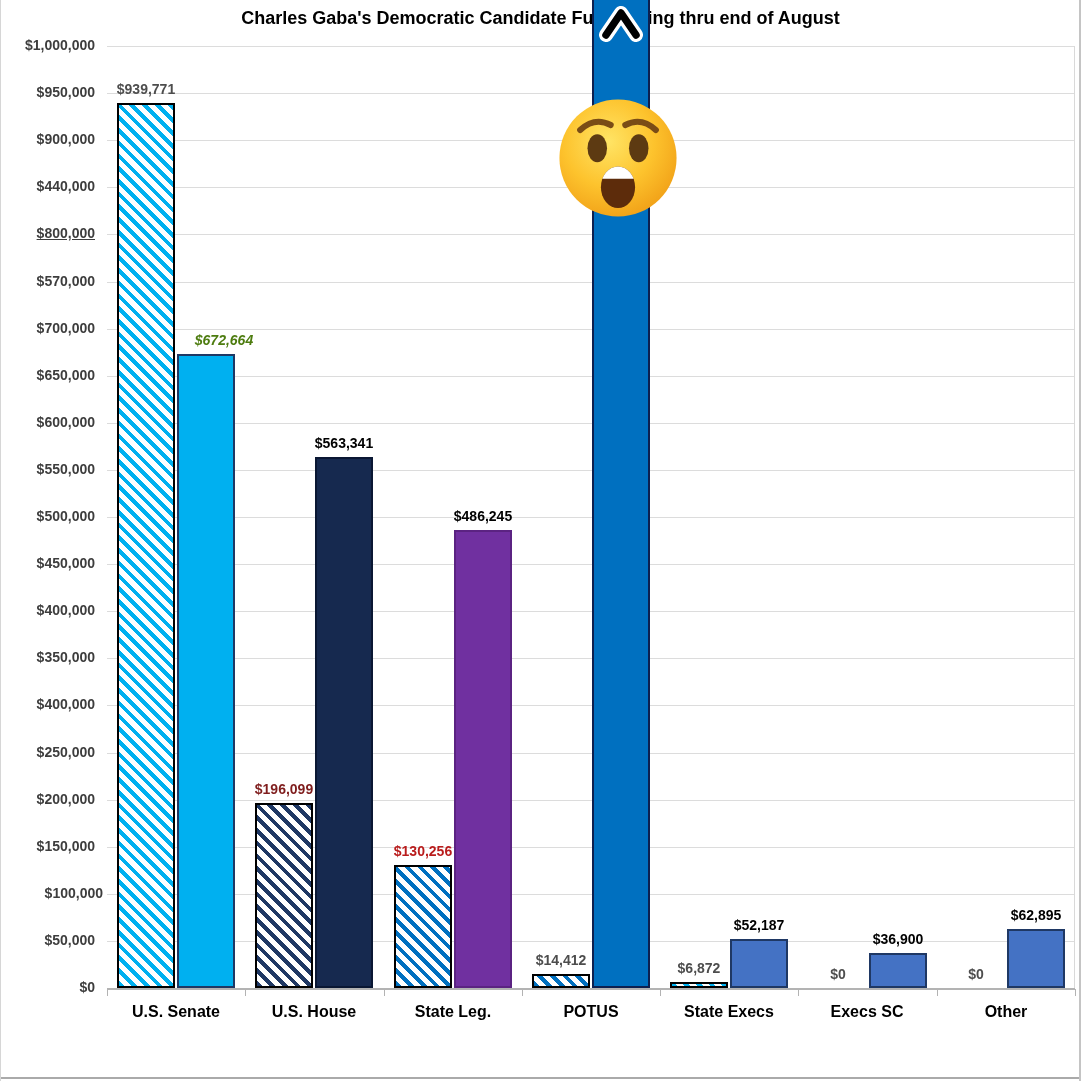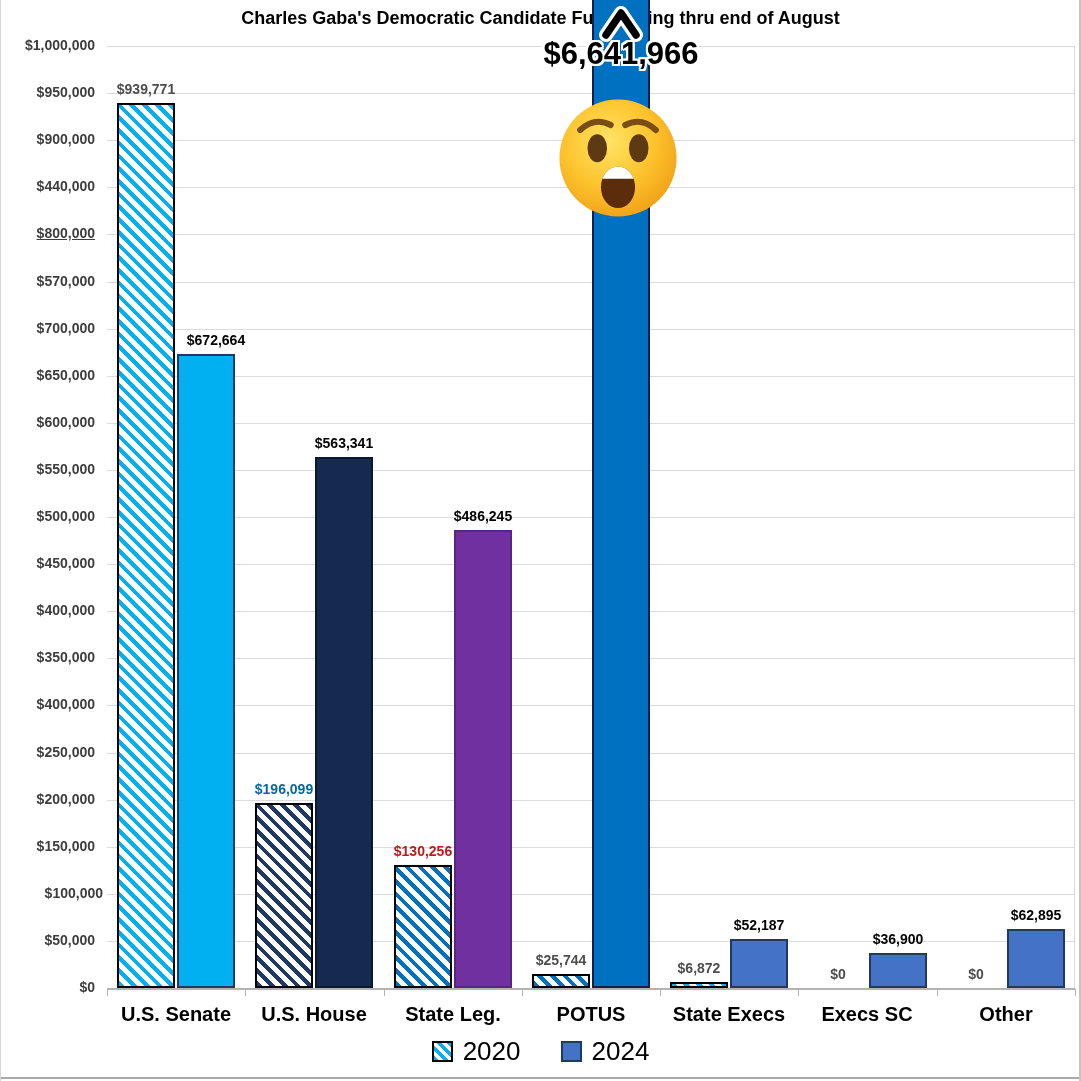--- a/index.html
+++ b/index.html
@@ -2,21 +2,21 @@
 <html><head>
 <meta charset="utf-8">
 <style>
   html,body{margin:0;padding:0;background:#fff;}
   #canvas{position:relative;width:1081px;height:1081px;background:#ffffff;
           font-family:"Liberation Sans",sans-serif;overflow:hidden;}
   .gridline{position:absolute;height:1px;background:#dcdcdc;z-index:0;}
   .axisline{position:absolute;height:2px;background:#b3b3b3;z-index:1;}
   .ytick{position:absolute;text-align:right;font-weight:bold;font-size:14px;color:#3d3d3d;z-index:1;}
   .xtick{position:absolute;width:1px;height:7px;background:#b3b3b3;z-index:1;}
-  .catlabel{position:absolute;text-align:center;font-weight:bold;font-size:20px;color:#000;z-index:1;}
+  .catlabel{position:absolute;text-align:center;font-weight:bold;font-size:16px;color:#000;z-index:1;}
   .bar{position:absolute;box-sizing:border-box;z-index:2;}
   .vlabel{position:absolute;text-align:center;font-weight:bold;font-size:14px;z-index:3;white-space:nowrap;}
   #title{position:absolute;top:8px;left:0;width:100%;text-align:center;
          font-weight:bold;font-size:18px;color:#000;z-index:1;}
   #callout{position:absolute;top:36px;text-align:center;font-weight:bold;font-size:31px;color:#000;z-index:4;
            text-shadow:-2px -2px 0 #fff,2px -2px 0 #fff,-2px 2px 0 #fff,2px 2px 0 #fff,
                         0 -2px 0 #fff,0 2px 0 #fff,-2px 0 0 #fff,2px 0 0 #fff;}
   #caret{position:absolute;top:4px;z-index:4;}
   #emoji{position:absolute;top:97px;z-index:4;}
   #legend{position:absolute;top:1036px;left:0;width:100%;display:flex;justify-content:center;
@@ -31,21 +31,20 @@
   .plot-right-border{position:absolute;background:#d9d9d9;width:1px;z-index:0;}
 </style>
 </head>
 <body>
 
 <div id="canvas">
   <div id="title">Charles Gaba's Democratic Candidate Fundraising thru end of August</div>
 
   <div id="plot"></div>
 
-  <div id="callout" style="left: 451px; width: 340px;">$6,641,966</div>
 
   <div id="caret" style="left: 599px;">
     <svg width="44" height="38" viewBox="0 0 44 38">
       <path d="M7,31 L22,9 L37,31" fill="none" stroke="#ffffff" stroke-width="14" stroke-linecap="round" stroke-linejoin="round"></path>
       <path d="M7,31 L22,9 L37,31" fill="none" stroke="#000000" stroke-width="7.5" stroke-linecap="round" stroke-linejoin="round"></path>
     </svg>
   </div>
 
   <div id="emoji" style="left: 557px;">
     <svg width="122" height="122" viewBox="0 0 100 100">
@@ -64,30 +63,20 @@
       <path d="M56,23 Q69,16 81,27" fill="none" stroke="#7a4c16" stroke-width="5" stroke-linecap="round"></path>
       <ellipse cx="33" cy="42" rx="8" ry="11.5" fill="#5d3a12"></ellipse>
       <ellipse cx="67" cy="42" rx="8" ry="11.5" fill="#5d3a12"></ellipse>
       <ellipse cx="50" cy="74" rx="14" ry="17" fill="#5d2c0b"></ellipse>
       <g clip-path="url(#mouthclip)">
         <rect x="34" y="56" width="32" height="11" rx="2.5" fill="#ffffff"></rect>
       </g>
     </svg>
   </div>
 
-  <div id="legend">
-    <div class="legend-item">
-      <span class="swatch swatch-2020"></span>
-      <span>2020</span>
-    </div>
-    <div class="legend-item">
-      <span class="swatch swatch-2024"></span>
-      <span>2024</span>
-    </div>
-  </div>
 
   <div class="frame-bottom"></div>
   <div class="frame-right"></div>
   <div class="frame-left"></div>
 <div class="gridline" style="left: 107px; width: 968px; top: 46px;"></div>
     <div class="ytick" style="left: 0px; width: 95px; top: 37px;">$1,000,000</div>
     <div class="gridline" style="left: 107px; width: 968px; top: 93px;"></div>
     <div class="ytick" style="left: 0px; width: 95px; top: 84px;">$950,000</div>
     <div class="gridline" style="left: 107px; width: 968px; top: 140px;"></div>
     <div class="ytick" style="left: 0px; width: 95px; top: 131px;">$900,000</div>
@@ -139,31 +128,31 @@
     <div class="catlabel" style="left: 107px; width: 138px; top: 1003px;">U.S. Senate</div>
     <div class="catlabel" style="left: 245px; width: 138px; top: 1003px;">U.S. House</div>
     <div class="catlabel" style="left: 384px; width: 138px; top: 1003px;">State Leg.</div>
     <div class="catlabel" style="left: 522px; width: 138px; top: 1003px;">POTUS</div>
     <div class="catlabel" style="left: 660px; width: 138px; top: 1003px;">State Execs</div>
     <div class="catlabel" style="left: 798px; width: 138px; top: 1003px;">Execs SC</div>
     <div class="catlabel" style="left: 937px; width: 138px; top: 1003px;">Other</div>
     <div class="bar" style="left: 117px; top: 103px; width: 58px; height: 885px; border: 2px solid rgb(0, 0, 0); background: repeating-linear-gradient(45deg, rgb(0, 176, 240) 0px, rgb(0, 176, 240) 4px, rgb(255, 255, 255) 4px, rgb(255, 255, 255) 9px);"></div>
     <div class="vlabel" style="left: 86px; width: 120px; top: 81px; color: rgb(77, 77, 77);">$939,771</div>
     <div class="bar" style="left: 177px; width: 58px; background: rgb(0, 176, 240); top: 354px; height: 634px; border: 2px solid rgb(31, 56, 100);"></div>
-    <div class="vlabel" style="left: 156px; width: 120px; top: 332px; color: #000000;">$672,664</div>
+    <div class="vlabel" style="left: 164px; width: 120px; top: 332px; color: #4d7c0f; font-style: italic;">$672,664</div>
     <div class="bar" style="left: 255px; top: 803px; width: 58px; height: 185px; border: 2px solid rgb(0, 0, 0); background: repeating-linear-gradient(45deg, rgb(31, 56, 100) 0px, rgb(31, 56, 100) 4px, rgb(255, 255, 255) 4px, rgb(255, 255, 255) 9px);"></div>
-    <div class="vlabel" style="left: 224px; width: 120px; top: 781px; color: #0369a1;">$196,099</div>
+    <div class="vlabel" style="left: 224px; width: 120px; top: 781px; color: #7f1d1d;">$196,099</div>
     <div class="bar" style="left: 315px; width: 58px; background: rgb(22, 41, 79); top: 457px; height: 531px; border: 2px solid rgb(10, 23, 51);"></div>
     <div class="vlabel" style="left: 284px; width: 120px; top: 435px; color: rgb(0, 0, 0);">$563,341</div>
     <div class="bar" style="left: 394px; top: 865px; width: 58px; height: 123px; border: 2px solid rgb(0, 0, 0); background: repeating-linear-gradient(45deg, rgb(0, 112, 192) 0px, rgb(0, 112, 192) 4px, rgb(255, 255, 255) 4px, rgb(255, 255, 255) 9px);"></div>
     <div class="vlabel" style="left: 363px; width: 120px; top: 843px; color: #b91c1c;">$130,256</div>
     <div class="bar" style="left: 454px; width: 58px; background: rgb(112, 48, 160); top: 530px; height: 458px; border: 2px solid rgb(91, 35, 130);"></div>
     <div class="vlabel" style="left: 423px; width: 120px; top: 508px; color: rgb(0, 0, 0);">$486,245</div>
     <div class="bar" style="left: 532px; top: 974px; width: 58px; height: 14px; border: 2px solid rgb(0, 0, 0); background: repeating-linear-gradient(45deg, rgb(0, 112, 192) 0px, rgb(0, 112, 192) 4px, rgb(255, 255, 255) 4px, rgb(255, 255, 255) 9px);"></div>
-    <div class="vlabel" style="left: 501px; width: 120px; top: 952px; color: rgb(77, 77, 77);">$25,744</div>
+    <div class="vlabel" style="left: 501px; width: 120px; top: 952px; color: rgb(77, 77, 77);">$14,412</div>
     <div class="bar" style="left: 592px; width: 58px; background: rgb(0, 112, 192); top: 0px; height: 988px; border-left: 2px solid rgb(13, 32, 80); border-right: 2px solid rgb(13, 32, 80); border-bottom: 2px solid rgb(13, 32, 80);"></div>
     <div class="bar" style="left: 670px; top: 982px; width: 58px; height: 6px; border: 2px solid rgb(0, 0, 0); background: repeating-linear-gradient(45deg, rgb(0, 176, 240) 0px, rgb(0, 176, 240) 4px, rgb(255, 255, 255) 4px, rgb(255, 255, 255) 9px);"></div>
     <div class="vlabel" style="left: 639px; width: 120px; top: 960px; color: rgb(77, 77, 77);">$6,872</div>
     <div class="bar" style="left: 730px; width: 58px; background: rgb(68, 114, 196); top: 939px; height: 49px; border: 2px solid rgb(31, 56, 100);"></div>
     <div class="vlabel" style="left: 699px; width: 120px; top: 917px; color: rgb(0, 0, 0);">$52,187</div>
     <div class="vlabel" style="left: 778px; width: 120px; top: 966px; color: rgb(77, 77, 77);">$0</div>
     <div class="bar" style="left: 869px; width: 58px; background: rgb(68, 114, 196); top: 953px; height: 35px; border: 2px solid rgb(31, 56, 100);"></div>
     <div class="vlabel" style="left: 838px; width: 120px; top: 931px; color: rgb(0, 0, 0);">$36,900</div>
     <div class="vlabel" style="left: 916px; width: 120px; top: 966px; color: rgb(77, 77, 77);">$0</div>
     <div class="bar" style="left: 1007px; width: 58px; background: rgb(68, 114, 196); top: 929px; height: 59px; border: 2px solid rgb(31, 56, 100);"></div>

